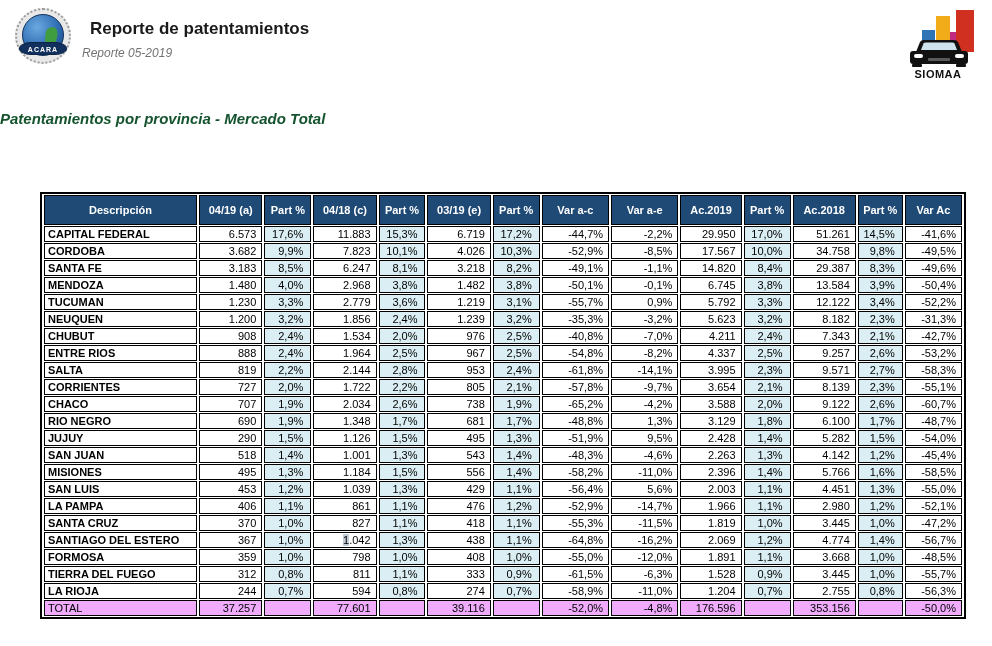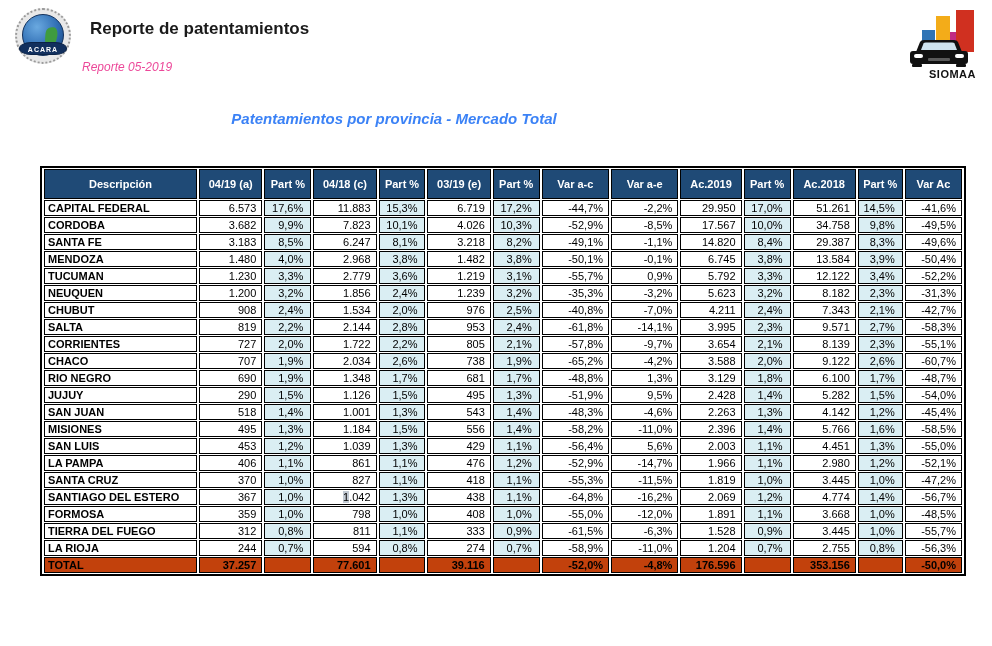--- a/index.html
+++ b/index.html
@@ -27,60 +27,60 @@
     transform:rotate(8deg);
   }
   .acara-banner {
     position:absolute; left:4px; top:34px; width:48px; height:13px;
     background:#12305e; border-radius:45% / 90%;
     color:#fff; font-size:7px; font-weight:bold; letter-spacing:1px;
     text-align:center; line-height:13px; border:1px solid #0b2347; box-sizing:border-box;
   }
 
   .page-title { position:absolute; left:90px; top:19px; font-size:17px; font-weight:bold; color:#1a1a1a; }
-  .page-subtitle { position:absolute; left:82px; top:60px; font-size:12px; font-style:italic; color:#ec4899; }
+  .page-subtitle { position:absolute; left:82px; top:46px; font-size:12px; font-style:italic; color:#737373; }
 
   .siomaa-logo { position:absolute; right:16px; top:4px; width:76px; height:80px; }
   .sio-bar { position:absolute; }
   .sio-bar.blue    { left:22px; top:26px; width:13px; height:22px; background:#2f74b5; }
   .sio-bar.yellow  { left:36px; top:12px; width:14px; height:36px; background:#f3ac19; }
   .sio-bar.magenta { left:50px; top:28px; width:6px;  height:20px; background:#c12a83; }
   .sio-bar.red     { left:56px; top:6px;  width:18px; height:42px; background:#d03020; }
   .sio-car { position:absolute; left:8px; top:34px; width:62px; height:30px; }
   .siomaa-label {
-    position:absolute; left:0; top:64px; width:76px; text-align:right;
+    position:absolute; left:0; top:64px; width:76px; text-align:center;
     font-size:11px; font-weight:bold; letter-spacing:0.5px; color:#111;
   }
 
   
   .report-title {
-    position:absolute; left:0; top:110px; width:788px; text-align:center;
-    font-size:15px; font-weight:bold; font-style:italic; color:#3b82f6;
+    position:absolute; left:0; top:110px; width:788px; text-align:left;
+    font-size:15px; font-weight:bold; font-style:italic; color:#14532d;
   }
 
   
   .table-wrap { position:absolute; left:40px; top:166px; }
   table.report-table {
     border-collapse:separate; border-spacing:2px 1px;
-    border:2px solid #000; background:#fff; table-layout:fixed; width:926px;
+    border:2px solid #000; background:#fff; table-layout:fixed; width:926px;margin-top:26px;
   }
   th {
     background:#1f4a76; color:#fff; font-size:11px; font-weight:bold;
     height:28px; border:1px solid #000; text-align:center; padding:0 2px;
     white-space:nowrap; overflow:hidden;
   }
   td {
     border:1px solid #000; font-size:11px; height:14px; line-height:14px;
     padding:0 5px 0 2px; white-space:nowrap; overflow:hidden; background:#fff;
   }
   td.desc { font-weight:bold; text-align:left; padding-left:3px; }
   td.num  { text-align:right; }
   td.var  { text-align:right; }
   td.part { text-align:right; background:#daeef3; padding-right:7px; }
-  tr.total-row td { background:#c2410c; font-weight:bold; }
+  tr.total-row td { background:#f0abfc; font-weight:normal; }
   tr.total-row td.desc { text-align:left; }
   .cursor-artifact { background:#c3cbd4; }
 </style>
 </head>
 <body>
 
 <div class="top-header">
 
   <div class="acara-logo">
     <div class="acara-ring"></div>
@@ -257,20 +257,36 @@
           <td class="part">2,5%</td>
           <td class="var">-40,8%</td>
           <td class="var">-7,0%</td>
           <td class="num">4.211</td>
           <td class="part">2,4%</td>
           <td class="num">7.343</td>
           <td class="part">2,1%</td>
           <td class="var">-42,7%</td>
         </tr>
         <tr>
+          <td class="desc">ENTRE RIOS</td>
+          <td class="num">888</td>
+          <td class="part">2,4%</td>
+          <td class="num">1.964</td>
+          <td class="part">2,5%</td>
+          <td class="num">967</td>
+          <td class="part">2,5%</td>
+          <td class="var">-54,8%</td>
+          <td class="var">-8,2%</td>
+          <td class="num">4.337</td>
+          <td class="part">2,5%</td>
+          <td class="num">9.257</td>
+          <td class="part">2,6%</td>
+          <td class="var">-53,2%</td>
+        </tr>
+        <tr>
           <td class="desc">SALTA</td>
           <td class="num">819</td>
           <td class="part">2,2%</td>
           <td class="num">2.144</td>
           <td class="part">2,8%</td>
           <td class="num">953</td>
           <td class="part">2,4%</td>
           <td class="var">-61,8%</td>
           <td class="var">-14,1%</td>
           <td class="num">3.995</td>

